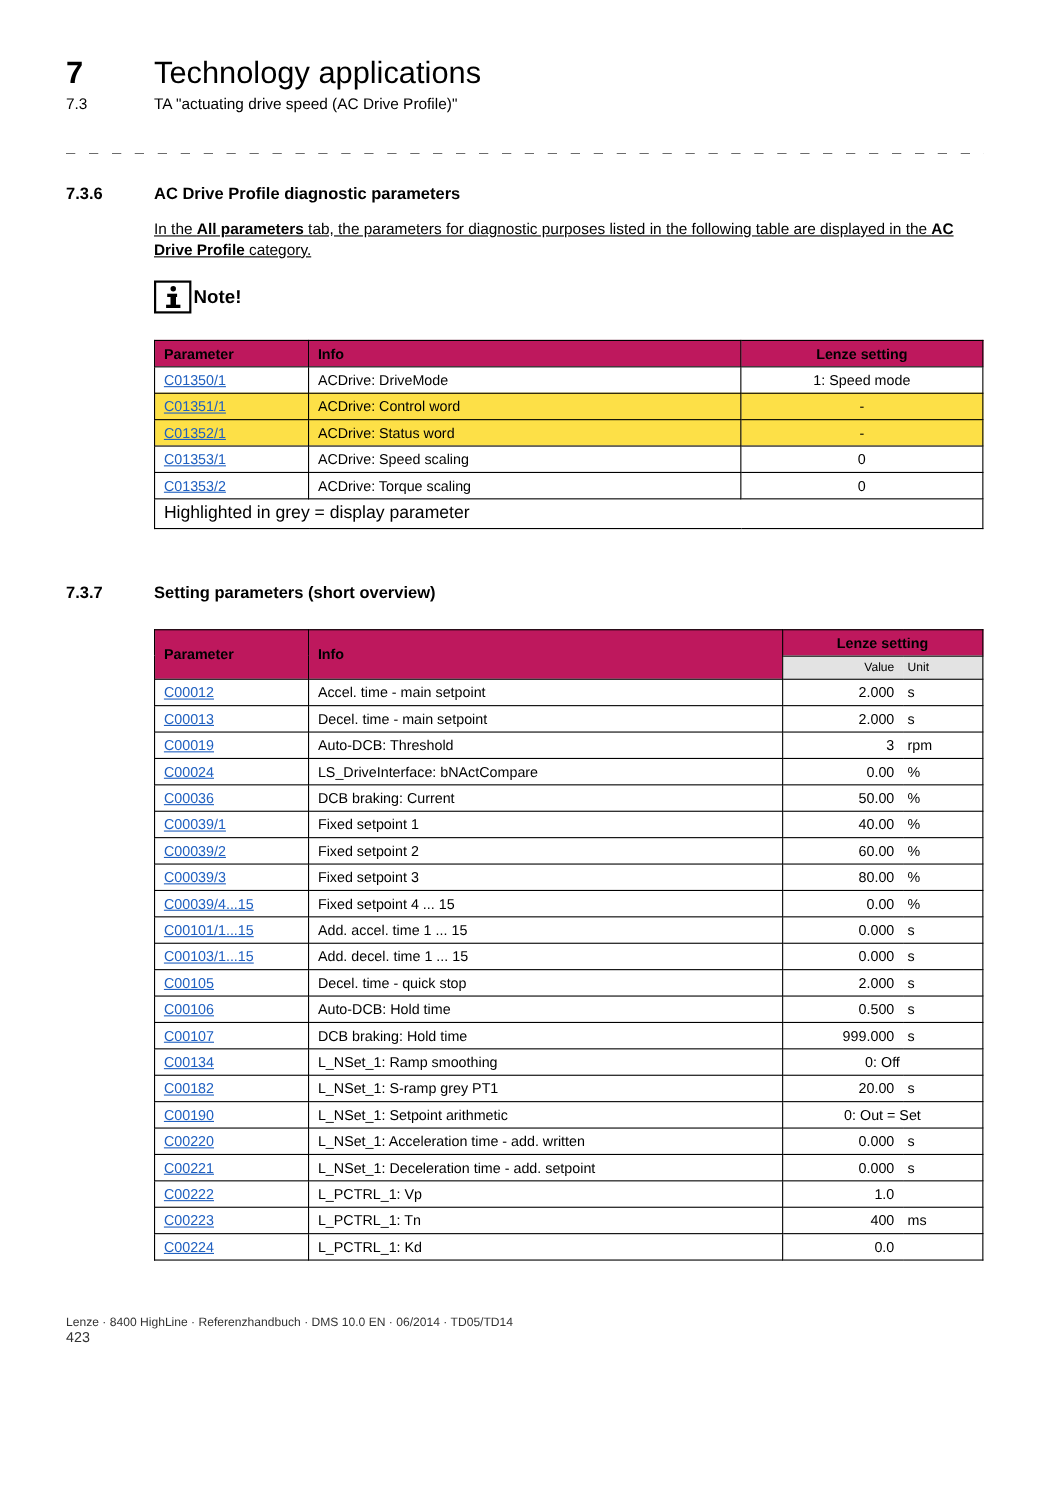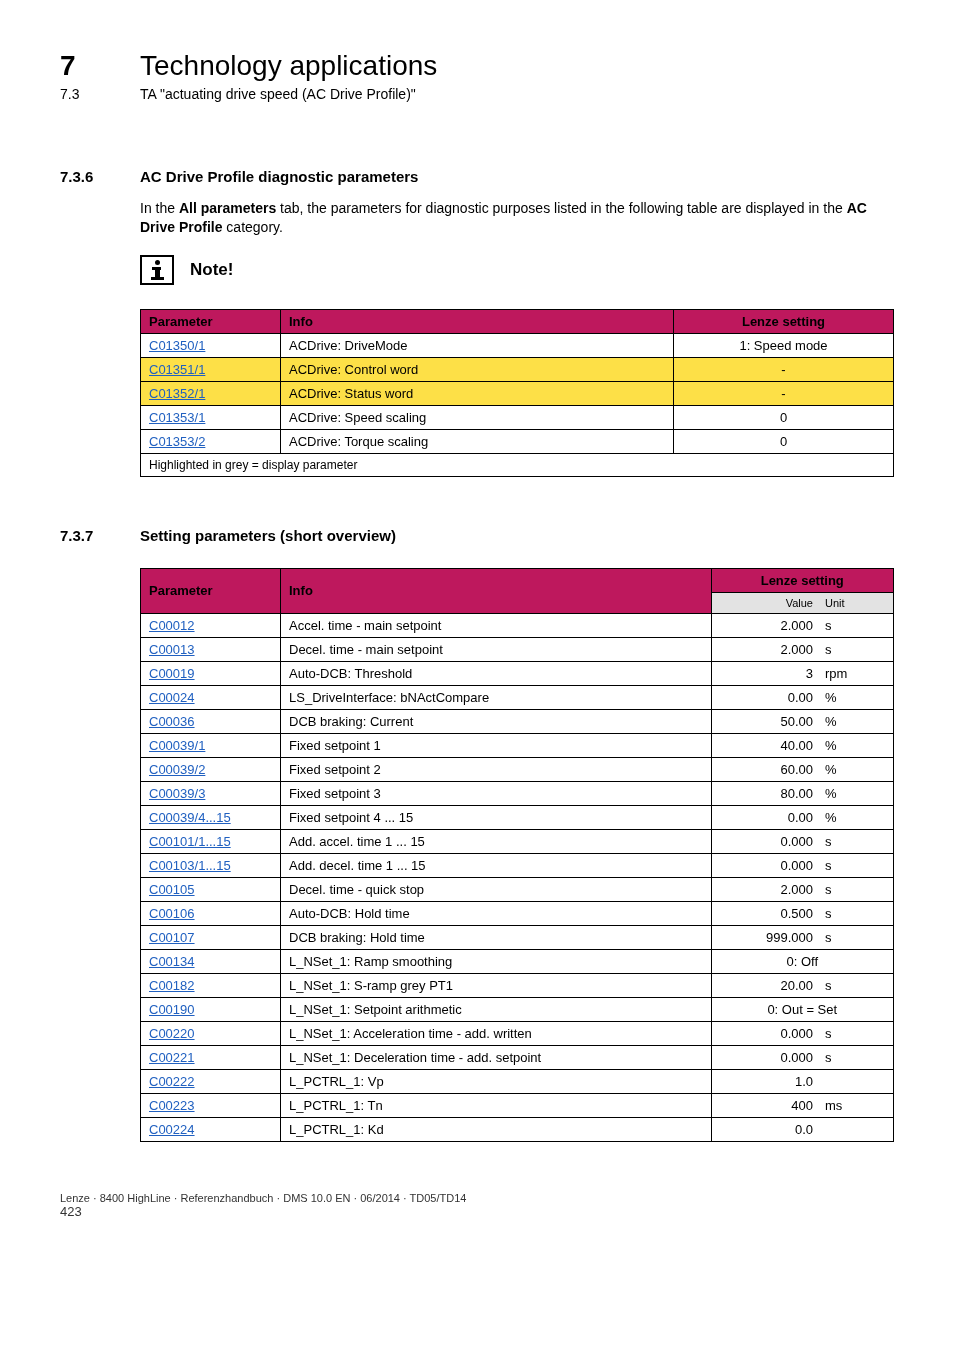--- a/index.html
+++ b/index.html
@@ -66,29 +66,30 @@
     font-size: 15px;
     font-weight: 700;
   }
   .body-indent {
     margin-left: 80px;
   }
   .body-text {
     font-size: 14px;
     line-height: 1.35;
     margin-bottom: 18px;
+    text-decoration: underline;
   }
   .note-box {
     margin-left: 80px;
     margin-bottom: 24px;
   }
   .note-head {
     display: flex;
     align-items: center;
-    gap: 16px;
+    gap: 2px;
     margin-bottom: 2px;
   }
   .note-icon {
     width: 34px;
     height: 30px;
     border: 2px solid #000;
     display: flex;
     align-items: center;
     justify-content: center;
     font-weight: 900;
@@ -277,21 +278,21 @@
             <td class="center">0</td>
           </tr>
           <tr>
             <td><span class="link">C01353/2</span></td>
             <td>ACDrive: Torque scaling</td>
             <td class="center">0</td>
           </tr>
         </tbody>
       <tfoot>
         <tr>
-            <td colspan="3" style="font-size:12px; background:#fff;">Highlighted in grey = display parameter</td>
+            <td colspan="3" style="font-size:16px; background:#fff;">Highlighted in grey = display parameter</td>
           </tr>
       </tfoot>
     </table>
   </div>
 
   <div style="height:40px"></div>
 
   <div class="section-row">
     <div class="sec-num">7.3.7</div>
     <div class="sec-title">Setting parameters (short overview)</div>

